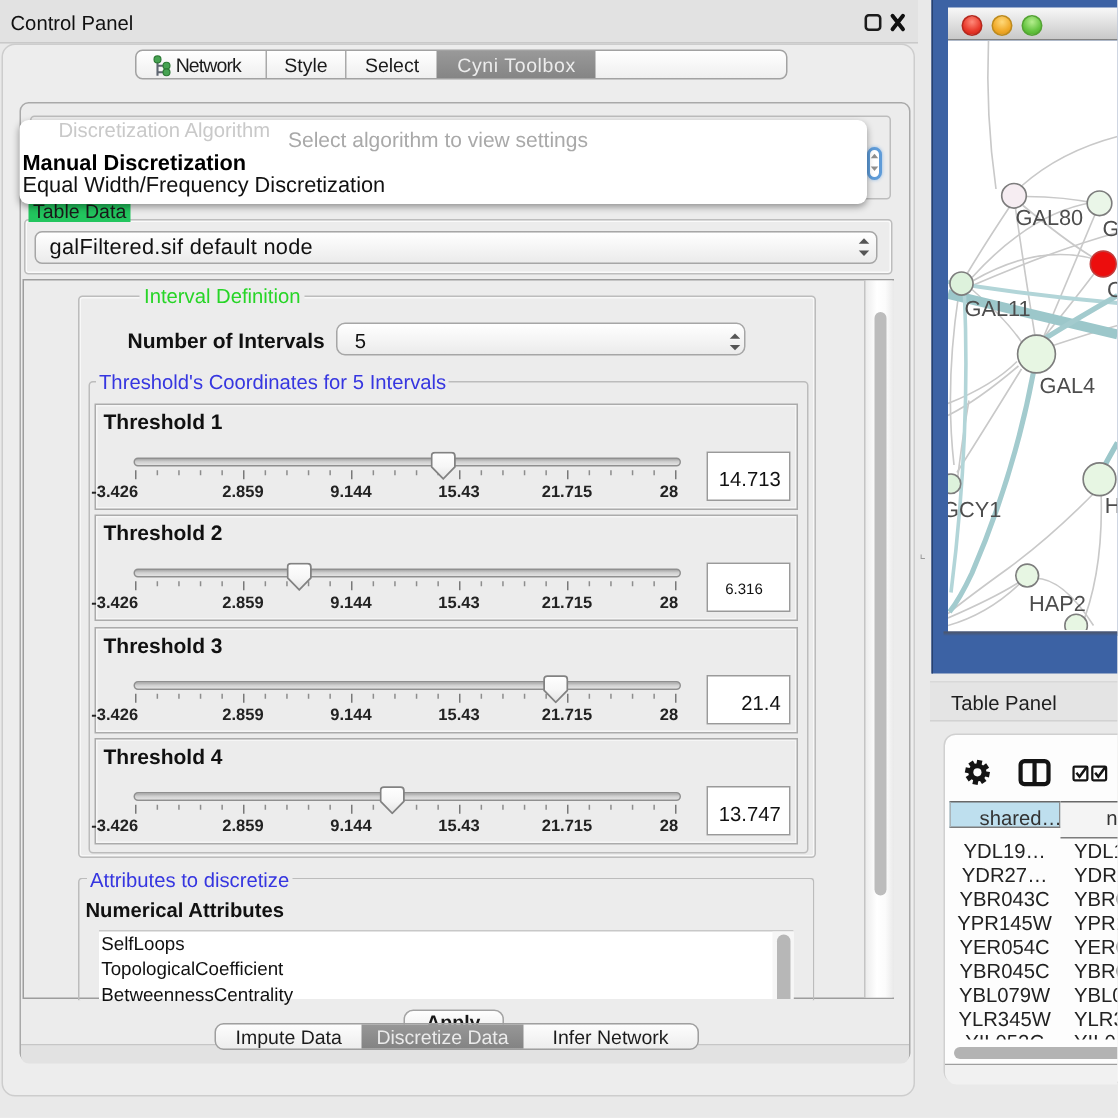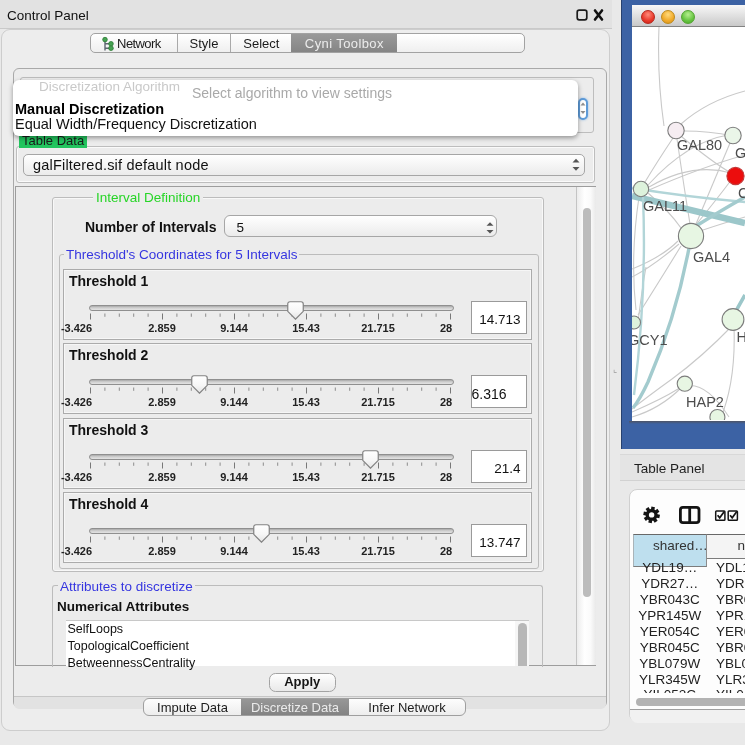--- a/index.html
+++ b/index.html
@@ -161,21 +161,21 @@
 <svg class="abs" style="left:191.0px;top:374.5px;" width="17" height="19" viewBox="0 0 17 19">
 <path d="M3 0.75 L14 0.75 Q16.25 0.75 16.25 3 L16.25 10.3 L8.5 18.2 L0.75 10.3 L0.75 3 Q0.75 0.75 3 0.75 Z" fill="url(#thg2)" stroke="#828282" stroke-width="1.2"></path>
 <defs>
       <linearGradient id="thg2" x1="0" y1="0" x2="0" y2="1">
         <stop offset="0" stop-color="#ffffff"></stop>
         <stop offset="0.55" stop-color="#f6f6f6"></stop>
         <stop offset="1" stop-color="#e4e4e4"></stop>
       </linearGradient>
     </defs>
   </svg>
-<div class="abs" style="left:470.5px;top:374.5px;width:56px;height:33px;background:#fff;border:1px solid #9a9a9a;box-sizing:border-box;font-size:14px;color:#111;text-align:left;line-height:36px;padding-right:5px;">6.316</div>
+<div class="abs" style="left:470.5px;top:374.5px;width:56px;height:33px;background:#fff;border:1px solid #9a9a9a;box-sizing:border-box;font-size:10px;color:#111;text-align:center;line-height:36px;padding-right:5px;">6.316</div>
 <div class="abs" style="left:62.5px;top:418px;width:469.3px;height:71px;background:#ececec;border:1px solid #ababab;box-shadow:inset 0 0 0 1px #f6f6f6;box-sizing:border-box;"></div>
 <div class="lbl" style="left:69px;top:422px;font-size:14px;font-weight:bold;color:#111;">Threshold 3</div>
 <div class="abs" style="left:89px;top:454.0px;width:365px;height:6px;background:linear-gradient(#a8a8a8,#cfcfcf 45%,#e3e3e3);border:1px solid #8f8f8f;border-radius:3.5px;box-sizing:border-box;"></div>
 <svg class="abs" style="left:89px;top:462.0px;" width="367" height="8" viewBox="0 0 367 8">
     <line x1="1.5" y1="0.5" x2="1.5" y2="6.5" stroke="#787878" stroke-width="1"></line>
     <line x1="15.9" y1="0.5" x2="15.9" y2="3.8" stroke="#8d8d8d" stroke-width="1"></line>
     <line x1="30.3" y1="0.5" x2="30.3" y2="3.8" stroke="#8d8d8d" stroke-width="1"></line>
     <line x1="44.7" y1="0.5" x2="44.7" y2="3.8" stroke="#8d8d8d" stroke-width="1"></line>
     <line x1="59.1" y1="0.5" x2="59.1" y2="3.8" stroke="#8d8d8d" stroke-width="1"></line>
     <line x1="73.5" y1="0.5" x2="73.5" y2="6.5" stroke="#787878" stroke-width="1"></line>
@@ -272,21 +272,21 @@
 
 <div class="abs" style="left:66.2px;top:620.3px;width:462.8px;height:45.7px;background:#fff;border-top:1px solid #c8c8c8;box-sizing:border-box;"></div>
 <div class="abs" style="left:515px;top:620.5px;width:14px;height:45.5px;background:#f6f6f6;"></div>
 <div class="abs" style="left:517.5px;top:623px;width:9px;height:43px;background:#b7b7b7;border-radius:4.5px 4.5px 0 0;"></div>
 <div class="lbl" style="left:67.5px;top:621.7px;font-size:12.5px;color:#111;">SelfLoops</div>
 <div class="lbl" style="left:67.5px;top:639.2px;font-size:12.5px;color:#111;">TopologicalCoefficient</div>
 <div class="lbl" style="left:67.5px;top:656px;font-size:12.5px;color:#111;">BetweennessCentrality</div>
 
 <div class="abs" style="left:268.5px;top:673px;width:67.5px;height:18.5px;background:linear-gradient(#fefefe,#e9e9e9);border:1px solid #a3a3a3;border-radius:6.5px;box-sizing:border-box;text-align:center;font-size:13px;font-weight:600;color:#161616;line-height:15.5px;">Apply</div>
 
-<div class="abs" id="bottabs" style="left:143px;top:698px;width:323px;height:18px;border:1px solid #9f9f9f;border-radius:6px;background:linear-gradient(#fdfdfd,#ededed);box-sizing:border-box;display:flex;font-size:13px;color:#1c1c1c;">
+<div class="abs" id="bottabs" style="left:143px;top:682px;width:323px;height:18px;border:1px solid #9f9f9f;border-radius:6px;background:linear-gradient(#fdfdfd,#ededed);box-sizing:border-box;display:flex;font-size:13px;color:#1c1c1c;">
   <div style="width:97px;display:flex;align-items:center;justify-content:center;">Impute Data</div>
   <div style="width:108px;display:flex;align-items:center;justify-content:center;background:linear-gradient(#979797,#838383);color:#ebebeb;">Discretize Data</div>
   <div style="flex:1;display:flex;align-items:center;justify-content:center;">Infer Network</div>
 </div>
 
 <div class="abs" style="left:13px;top:80px;width:565px;height:56px;background:#fff;border-radius:6px;box-shadow:0 2px 5px rgba(0,0,0,0.38);z-index:30;"></div>
 <div class="lbl" style="left:39px;top:78.5px;font-size:13.5px;color:#c9c9c9;z-index:31;">Discretization Algorithm</div>
 <div class="lbl" style="left:192px;top:85px;font-size:14px;color:#a9a9a9;z-index:31;">Select algorithm to view settings</div>
 <div class="lbl" style="left:15px;top:100.5px;font-size:14.5px;font-weight:bold;color:#000;z-index:31;">Manual Discretization</div>
 <div class="lbl" style="left:15px;top:116px;font-size:14.5px;color:#111;z-index:31;">Equal Width/Frequency Discretization</div>
@@ -364,21 +364,21 @@
   <rect x="42.4" y="9.4" width="18.6" height="15.3" rx="2.6" fill="none" stroke="#141414" stroke-width="2.8"></rect>
   <line x1="51.7" y1="9.4" x2="51.7" y2="24.7" stroke="#141414" stroke-width="2.8"></line>
   <g stroke="#141414" fill="none">
     <rect x="77.7" y="13.0" width="9.2" height="9.2" rx="0.8" stroke-width="1.5"></rect>
     <path d="M79.6 17.2 l2.1 2.6 l4.6 -6.3" stroke-width="1.7"></path>
     <rect x="90.2" y="13.0" width="9.2" height="9.2" rx="0.8" stroke-width="1.5"></rect>
     <path d="M92.1 17.2 l2.1 2.6 l4.6 -6.3" stroke-width="1.7"></path>
   </g>
 </svg>
 
-<div class="abs" style="left:633px;top:533.5px;width:73.5px;height:33px;background:#bedfee;border-top:1px solid #686868;border-bottom:1.5px solid #7c7c7c;border-left:1px solid #a9b3b8;border-right:1px solid #8c8c8c;box-sizing:border-box;font-size:13.5px;color:#333;line-height:22px;"><span style="margin-left:19px;">shared…</span></div>
+<div class="abs" style="left:633px;top:533.5px;width:73.5px;height:18px;background:#bedfee;border-top:1px solid #686868;border-bottom:1.5px solid #7c7c7c;border-left:1px solid #a9b3b8;border-right:1px solid #8c8c8c;box-sizing:border-box;font-size:13.5px;color:#333;line-height:22px;"><span style="margin-left:19px;">shared…</span></div>
 <div class="abs" style="left:706.5px;top:533.5px;width:39px;height:25px;background:#f4f4f4;border-top:1px solid #686868;border-bottom:1.5px solid #7c7c7c;box-sizing:border-box;font-size:13.5px;color:#333;line-height:22px;"><span style="margin-left:31px;">n</span></div>
 <div class="abs" style="left:633px;top:560.2px;width:73.5px;height:15.9px;text-align:center;font-size:13.5px;color:#222;line-height:15.9px;overflow:hidden;">YDL19…</div>
 <div class="abs" style="left:716px;top:560.2px;width:29px;height:15.9px;font-size:13.5px;color:#222;line-height:15.9px;overflow:hidden;">YDL1</div>
 <div class="abs" style="left:633px;top:576.1px;width:73.5px;height:15.9px;text-align:center;font-size:13.5px;color:#222;line-height:15.9px;overflow:hidden;">YDR27…</div>
 <div class="abs" style="left:716px;top:576.1px;width:29px;height:15.9px;font-size:13.5px;color:#222;line-height:15.9px;overflow:hidden;">YDR2</div>
 <div class="abs" style="left:633px;top:592.0px;width:73.5px;height:15.9px;text-align:center;font-size:13.5px;color:#222;line-height:15.9px;overflow:hidden;">YBR043C</div>
 <div class="abs" style="left:716px;top:592.0px;width:29px;height:15.9px;font-size:13.5px;color:#222;line-height:15.9px;overflow:hidden;">YBR0</div>
 <div class="abs" style="left:633px;top:607.9px;width:73.5px;height:15.9px;text-align:center;font-size:13.5px;color:#222;line-height:15.9px;overflow:hidden;">YPR145W</div>
 <div class="abs" style="left:716px;top:607.9px;width:29px;height:15.9px;font-size:13.5px;color:#222;line-height:15.9px;overflow:hidden;">YPR1</div>
 <div class="abs" style="left:633px;top:623.8px;width:73.5px;height:15.9px;text-align:center;font-size:13.5px;color:#222;line-height:15.9px;overflow:hidden;">YER054C</div>

